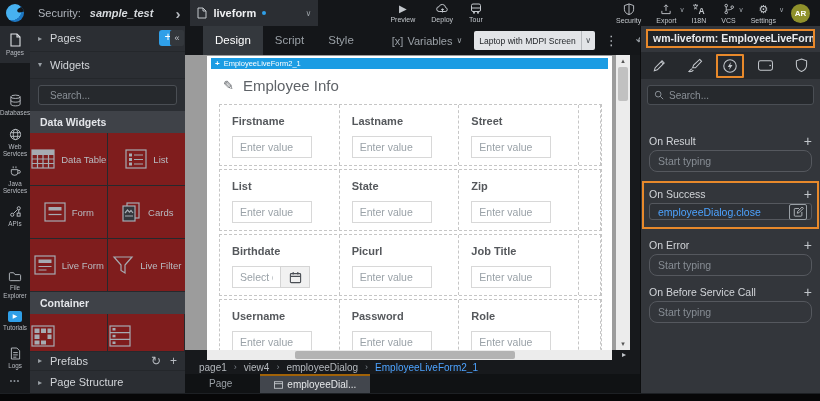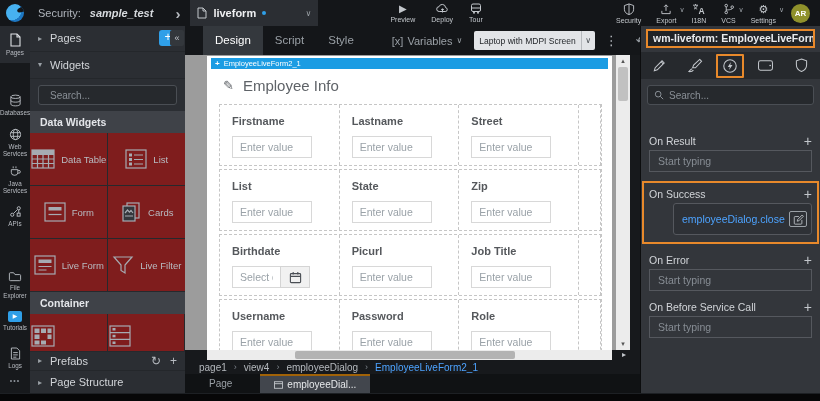--- a/index.html
+++ b/index.html
@@ -115,24 +115,24 @@
   .insp-icons { height:27px; background:#26292d; display:flex; align-items:center; justify-content:space-around; color:#c3c7cc; }
   .insp-icons .iwrap { width:30px; display:flex; justify-content:center; cursor:pointer; }
   .iwrap.orange { border:2px solid #e8892b; border-radius:1px; padding:2px 0; width:28px; }
   .insp-search { padding:6px; }
   .insp-gap { height:16px; }
   .insp-sec { height:20px; background:#3b3e44; color:#e8eaed; font-size:10.5px; font-weight:bold; line-height:20px; padding-left:8px; }
   .events { padding:5px 8px 0; }
   .evhead { height:18px; display:flex; align-items:center; justify-content:space-between; }
   .evlabel { font-size:10.5px; color:#d2d5d9; }
   .evplus { color:#c3c7cc; font-size:14px; cursor:pointer; line-height:14px; }
-  .evinput { width:100%; height:22px; background:transparent; border:1px solid #55585e; border-radius:0; padding:0 8px; font-size:10.5px; color:#cfd2d6; font-family:"Liberation Sans",sans-serif; outline:none; margin-bottom:7px; }
+  .evinput { width:100%; height:22px; background:transparent; border:1px solid #55585e; border-radius:8px; padding:0 8px; font-size:10.5px; color:#cfd2d6; font-family:"Liberation Sans",sans-serif; outline:none; margin-bottom:7px; }
   .evinput::placeholder { color:#878d94; }
   .success-group { border:2px solid #e8892b; padding:2px 5px 7px; margin:2px -7px 7px; }
-  .evvalue { height:32px; border:1px solid #55585e; border-radius:3px; background:#2e3136; display:flex; align-items:center; justify-content:space-between; padding:0 4px 0 8px; cursor:pointer;margin-left:24px; }
+  .evvalue { height:17px; border:1px solid #55585e; border-radius:3px; background:#2e3136; display:flex; align-items:center; justify-content:space-between; padding:0 4px 0 8px; cursor:pointer; }
   .evvalue .lnk { color:#4da3ff; font-size:10.5px; }
   .editbtn { width:18px; height:16px; border:1px solid #9aa0a6; border-radius:2px; display:flex; align-items:center; justify-content:center; color:#c3c7cc; cursor:pointer; }
 
   .bottomstrip { position:absolute; left:0; top:393px; width:820px; height:8px; background:#070708; border-top:1px solid #1d2024; }
 </style>
 </head>
 <body>
 
 <div id="app">
 

